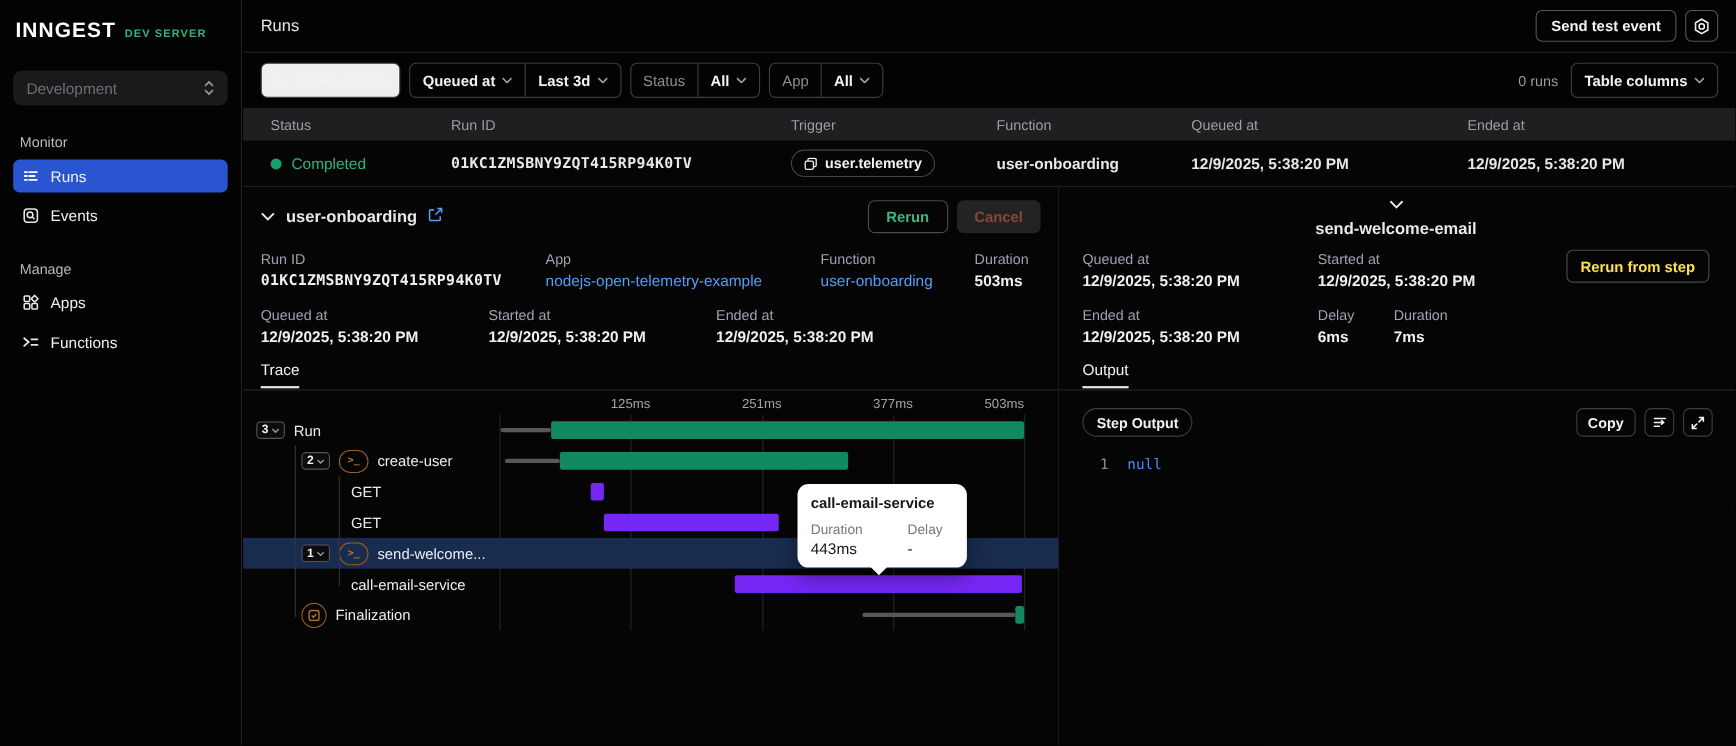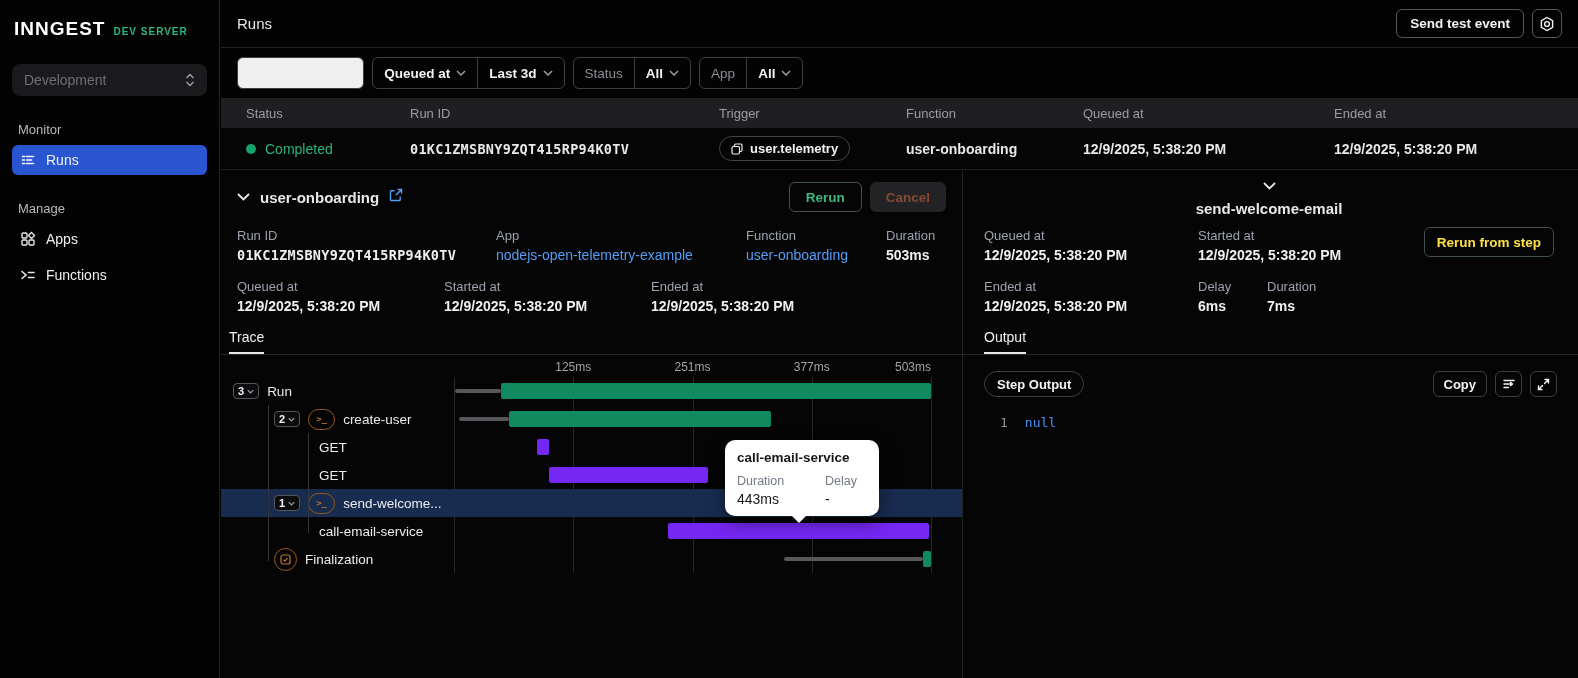--- a/index.html
+++ b/index.html
@@ -63,21 +63,21 @@
   .field .lbl { font-size:13px; color:#9ca3af; margin-bottom:4px; }
   .field .val { font-size:14px; font-weight:700; color:#eef0f2; }
   .field .val.link { color:#549ef6; font-weight:500; }
   .field .val.mono { font-size:13.5px; letter-spacing:.3px; }
   .run-panel .fields.r1 .field:nth-child(1){ width:259px; } .run-panel .fields.r1 .field:nth-child(2){ width:250px; } .run-panel .fields.r1 .field:nth-child(3){ width:140px; }
   .run-panel .fields.r2 .field:nth-child(1){ width:207px; } .run-panel .fields.r2 .field:nth-child(2){ width:207px; }
   .step-panel .fields { padding:0 21px; }
   .step-panel .fields.r1 .field:nth-child(1){ width:214px; }
   .step-panel .fields.r2 .field:nth-child(1){ width:214px; } .step-panel .fields.r2 .field:nth-child(2){ width:69px; }
 
-  .tabbar { margin-top:14px; border-bottom:1px solid #262629; padding:0 8px; height:27px; }
+  .tabbar { margin-top:14px; border-bottom:1px solid #262629; padding:0 16px; height:27px; }
   .step-panel .tabbar { padding:0 21px; }
   .tab { display:inline-block; font-size:14px; font-weight:500; color:#f2f2f2; padding-bottom:7px; border-bottom:2px solid #e8e8e8; cursor:pointer; }
 
   
   .wf { position:relative; margin-top:4px; height:216px; }
   .wf-axis { position:absolute; left:233px; top:0; width:477px; height:18px; }
   .wf-axis span { position:absolute; top:1px; font-size:12px; color:#a3a3a9; white-space:nowrap; }
   .wf-gridwrap { position:absolute; left:233px; top:18px; width:477px; height:196px; }
   .wf-gridline { position:absolute; top:0; bottom:0; width:1px; background:#27272b; }
   .wf-rows { position:absolute; left:0; top:18px; right:0; }
@@ -129,20 +129,28 @@
           </svg>
       </span>
     </div>
     <div class="nav-label">Monitor</div>
     <div class="nav-item active">
       <svg width="16" height="16" viewBox="0 0 16 16" stroke="#fff" stroke-width="1.6" stroke-linecap="round">
           <path d="M2.5 4.5h2M6.5 4.5h7M2.5 8h2M6.5 8h5M2.5 11.5h2M6.5 11.5h7"></path>
         </svg>
       <span>Runs</span>
     </div>
+    <div class="nav-item">
+      <svg width="16" height="16" viewBox="0 0 16 16" fill="none" stroke="#e8e8e8" stroke-width="1.4">
+          <rect x="2" y="2" width="12" height="12" rx="3"></rect>
+          <circle cx="7.3" cy="7.3" r="2.6"></circle>
+          <path d="M9.3 9.3l2 2"></path>
+        </svg>
+      <span>Events</span>
+    </div>
     <div class="nav-label">Manage</div>
     <div class="nav-item">
       <svg width="16" height="16" viewBox="0 0 16 16" fill="none" stroke="#e8e8e8" stroke-width="1.4">
           <rect x="2" y="2" width="5" height="5" rx="1"></rect>
           <rect x="2" y="9" width="5" height="5" rx="1"></rect>
           <rect x="9" y="9" width="5" height="5" rx="1"></rect>
           <path d="M11.5 1.6l3 3-3 3-3-3z"></path>
         </svg>
       <span>Apps</span>
     </div>
@@ -216,20 +224,33 @@
             <span class="muted">App</span>
           </span>
         <span class="seg">
             <span>All</span>
           <span class="chev">
               <svg width="10" height="6" viewBox="0 0 10 6" fill="none" stroke="currentColor" stroke-width="1.5">
                 <path d="M1 1l4 4 4-4"></path>
               </svg>
             </span>
           </span>
+      </div>
+      <div class="filter-right">
+        <span class="runs-count">0 runs</span>
+        <button class="chip" style="background:transparent; font-family:inherit;">
+          <span class="seg">
+              <span>Table columns</span>
+            <span class="chev">
+                <svg width="10" height="6" viewBox="0 0 10 6" fill="none" stroke="currentColor" stroke-width="1.5">
+                  <path d="M1 1l4 4 4-4"></path>
+                </svg>
+              </span>
+            </span>
+        </button>
       </div>
     </div>
 
     <div class="tbl-grid tbl-head">
       <span>Status</span>
       <span>Run ID</span>
       <span>Trigger</span>
       <span>Function</span>
       <span>Queued at</span>
       <span>Ended at</span>

